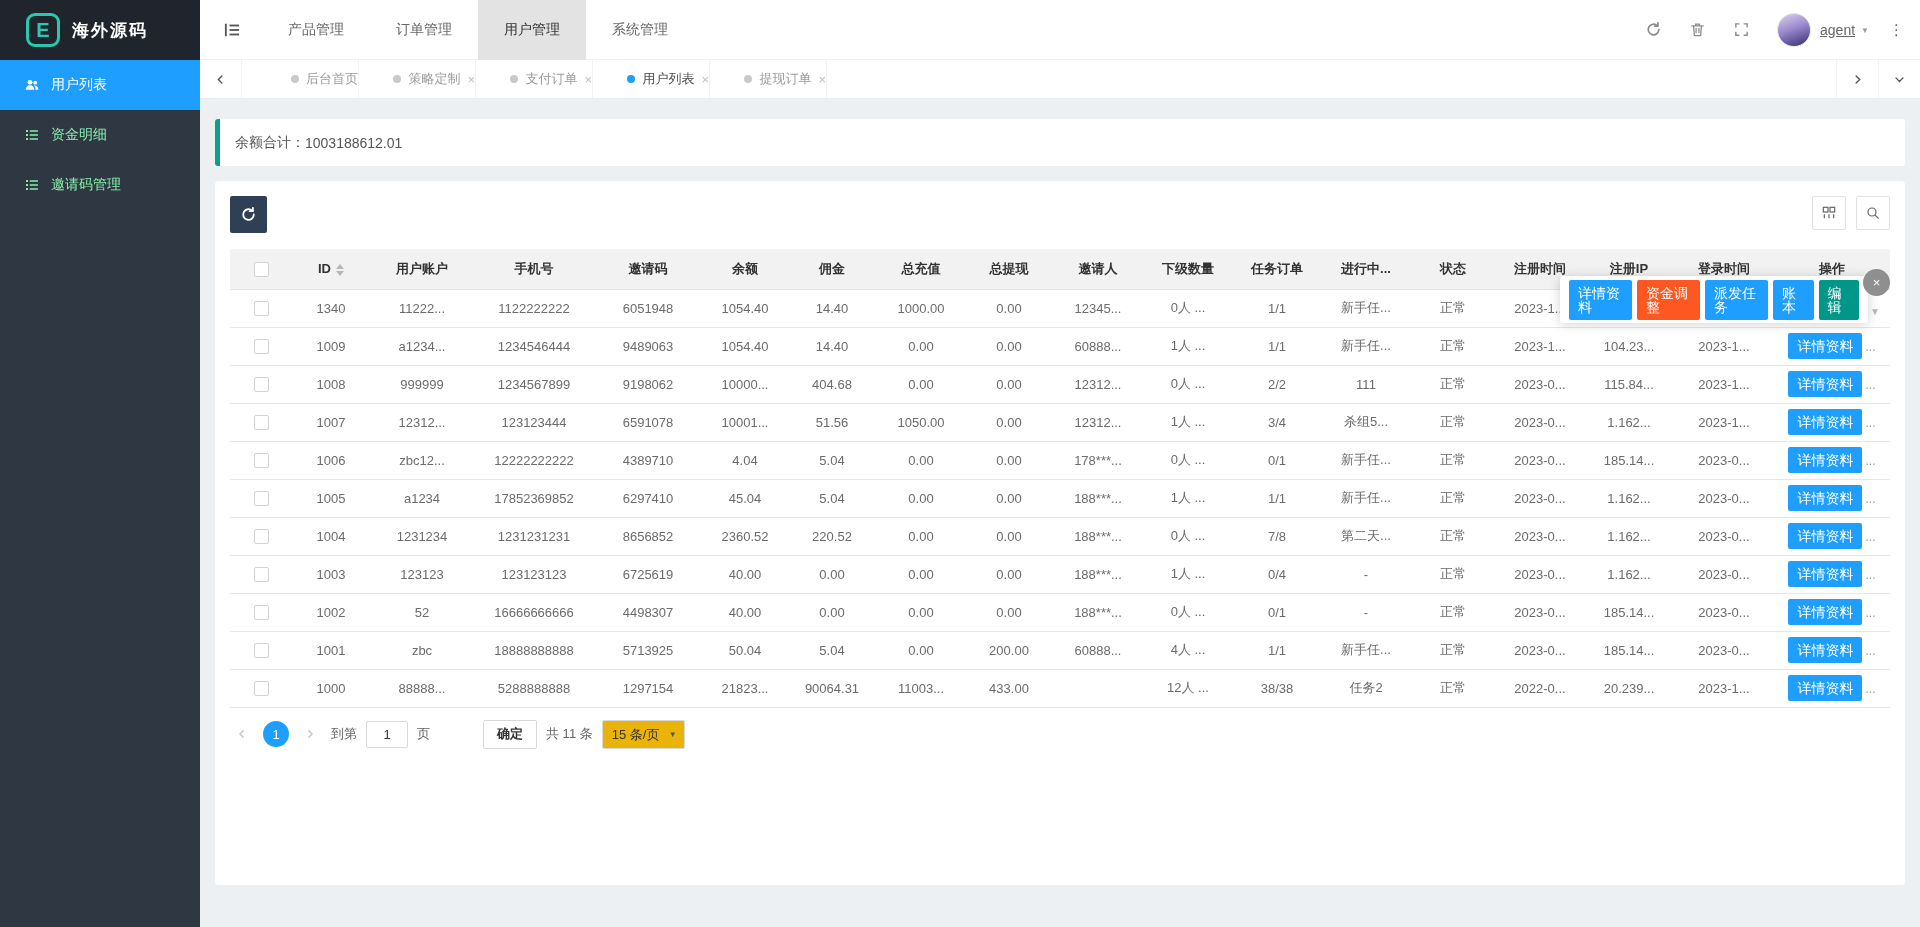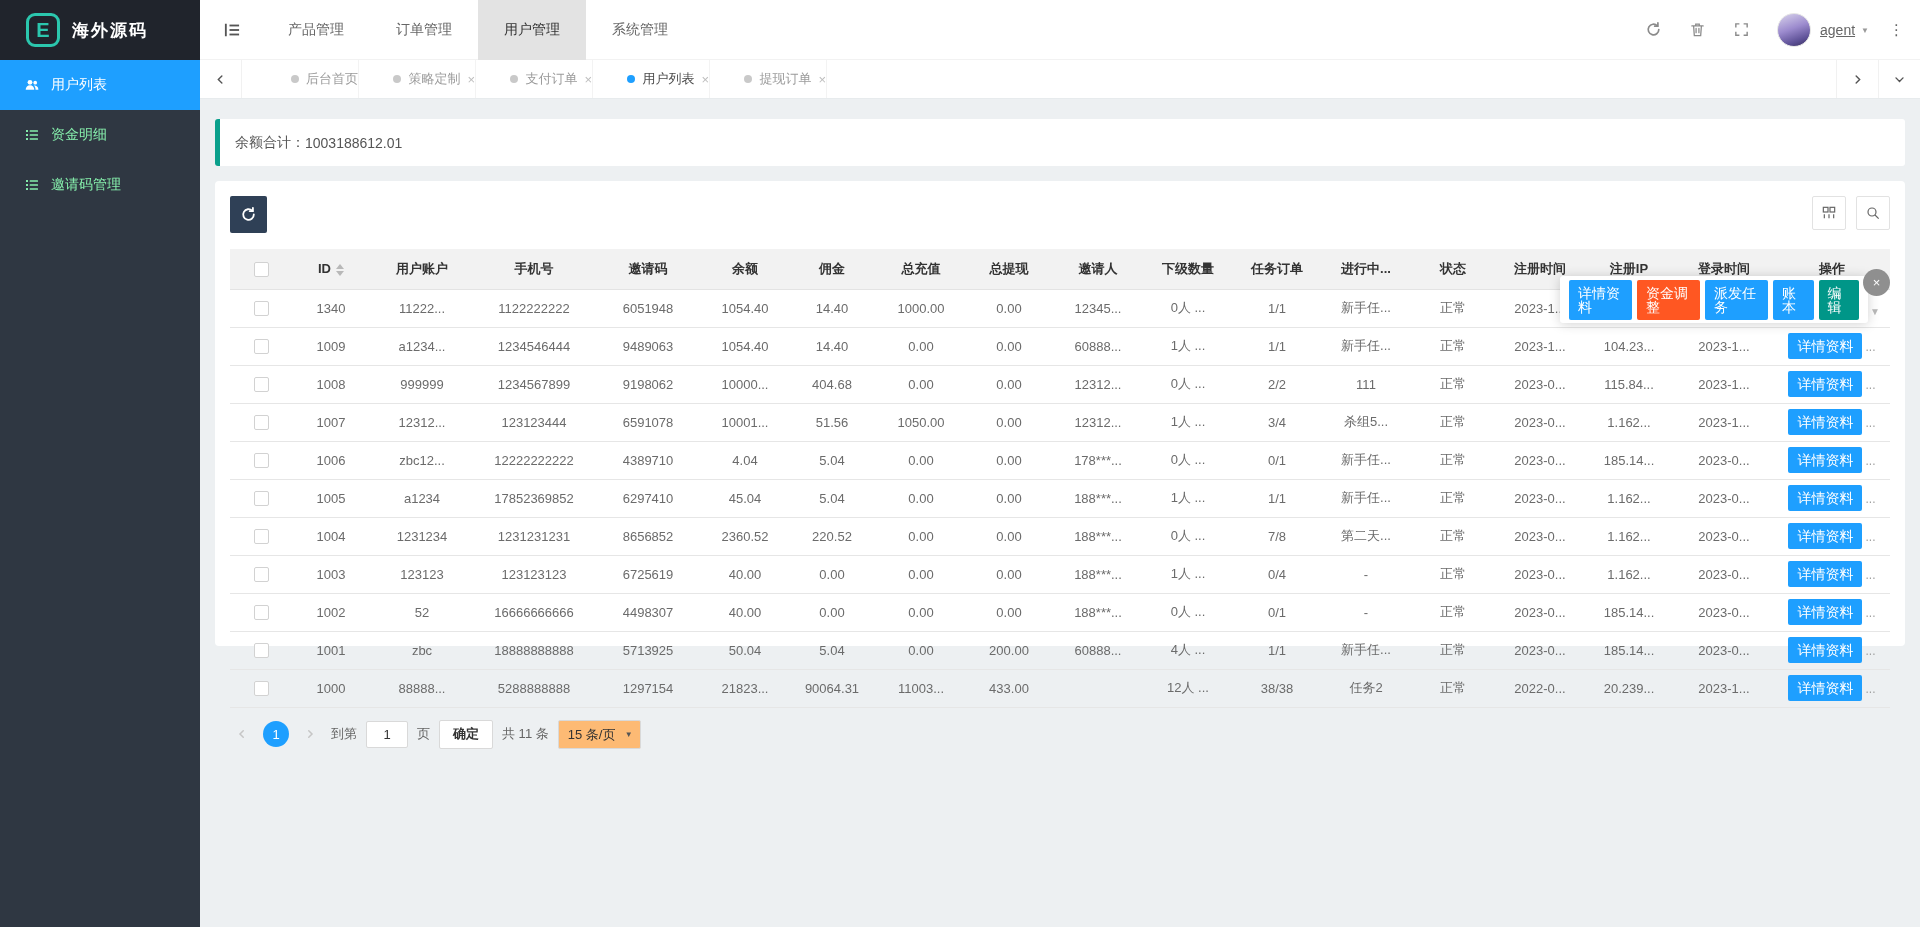--- a/index.html
+++ b/index.html
@@ -52,21 +52,21 @@
   .tab .dot { width:8px; height:8px; border-radius:50%; background:#c9c9c9; flex:0 0 8px; }
   .tab.active { color:#4c4c4c; }
   .tab.active .dot { background:var(--accent); }
   .tab .close { color:#bdbdbd; font-size:13px; }
   .tabbar-right { margin-left:auto; display:flex; }
 
   
   .content { flex:1; padding:0 15px; overflow:hidden; }
   .summary { margin-top:20px; height:47px; background:#fff; border-left:5px solid var(--summary-accent); border-radius:3px;
     display:flex; align-items:center; padding-left:15px; font-size:14px; color:#555; }
-  .card { margin-top:15px; background:#fff; border-radius:4px; padding:15px; height:465px; position:relative; }
+  .card { margin-top:15px; background:#fff; border-radius:4px; padding:15px; height:704px; position:relative; }
 
   .toolbar { display:flex; justify-content:space-between; align-items:flex-start; margin-bottom:16px; }
   .refresh-btn { width:37px; height:37px; background:var(--toolbar-btn); border-radius:2px; color:#fff;
     display:flex; align-items:center; justify-content:center; cursor:pointer; }
   .refresh-btn svg { width:17px; height:17px; }
   .tool-icons { display:flex; gap:10px; }
   .tool-btn { width:34px; height:34px; border:1px solid #e2e2e2; border-radius:2px; background:#fff; color:#666;
     display:flex; align-items:center; justify-content:center; cursor:pointer; }
   .tool-btn svg { width:16px; height:16px; }
 
@@ -96,24 +96,24 @@
 
   
   .pager { display:flex; align-items:center; gap:9px; margin-top:12px; font-size:13px; color:#666; }
   .pg-arrow { width:24px; height:24px; display:flex; align-items:center; justify-content:center; color:#c6c6c6; cursor:pointer; }
   .pg-arrow svg { width:12px; height:12px; }
   .pg-num { width:26px; height:26px; border-radius:50%; background:var(--accent); color:#fff; display:flex;
     align-items:center; justify-content:center; font-size:13px; cursor:pointer; }
   .pg-input { width:42px; height:27px; border:1px solid #d9d9d9; border-radius:2px; text-align:center; font-size:13px;
     color:#333; outline:none; font-family:inherit; }
   .pg-confirm { height:29px; padding:0 13px; border:1px solid #d9d9d9; background:#fff; border-radius:2px; font-size:13px;
-    color:#333; font-weight:bold; cursor:pointer; font-family:inherit; }
+    color:#333; font-weight:bold; cursor:pointer; font-family:inherit;margin-left:44px; }
   .select-wrap { position:relative; display:inline-flex; align-items:center; }
   .pg-select { appearance:none; -webkit-appearance:none; height:29px; border:1px solid #d9d9d9; border-radius:2px;
-    background:#fdba74; padding:0 24px 0 9px; font-size:13px; color:#333; cursor:pointer; outline:none; font-family:inherit; }
+    background:#eab308; padding:0 24px 0 9px; font-size:13px; color:#333; cursor:pointer; outline:none; font-family:inherit; }
   .select-caret { position:absolute; right:8px; font-size:8px; color:#555; pointer-events:none; }
 </style>
 </head>
 <body style="--accent: #1E9FFF; --danger: #FF5722; --success: #009688; --brand-teal: #2BC7AE; --summary-accent: #0AA08C; --sidebar-bg: #2F3742; --logo-bg: #20242C; --toolbar-btn: #2F4056;">
 
 <div class="app">
 
   <aside class="sidebar">
     <div class="logo">
       <div class="logo-badge">E</div>

